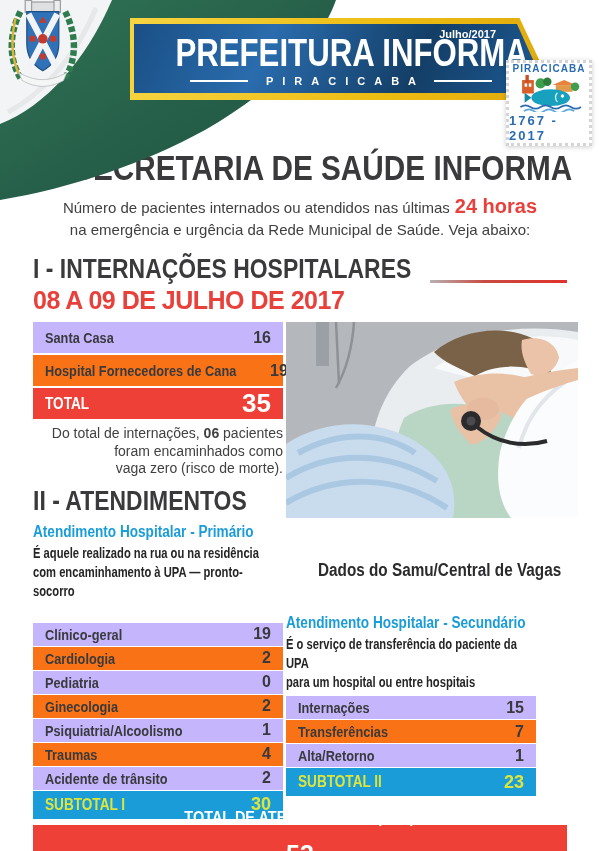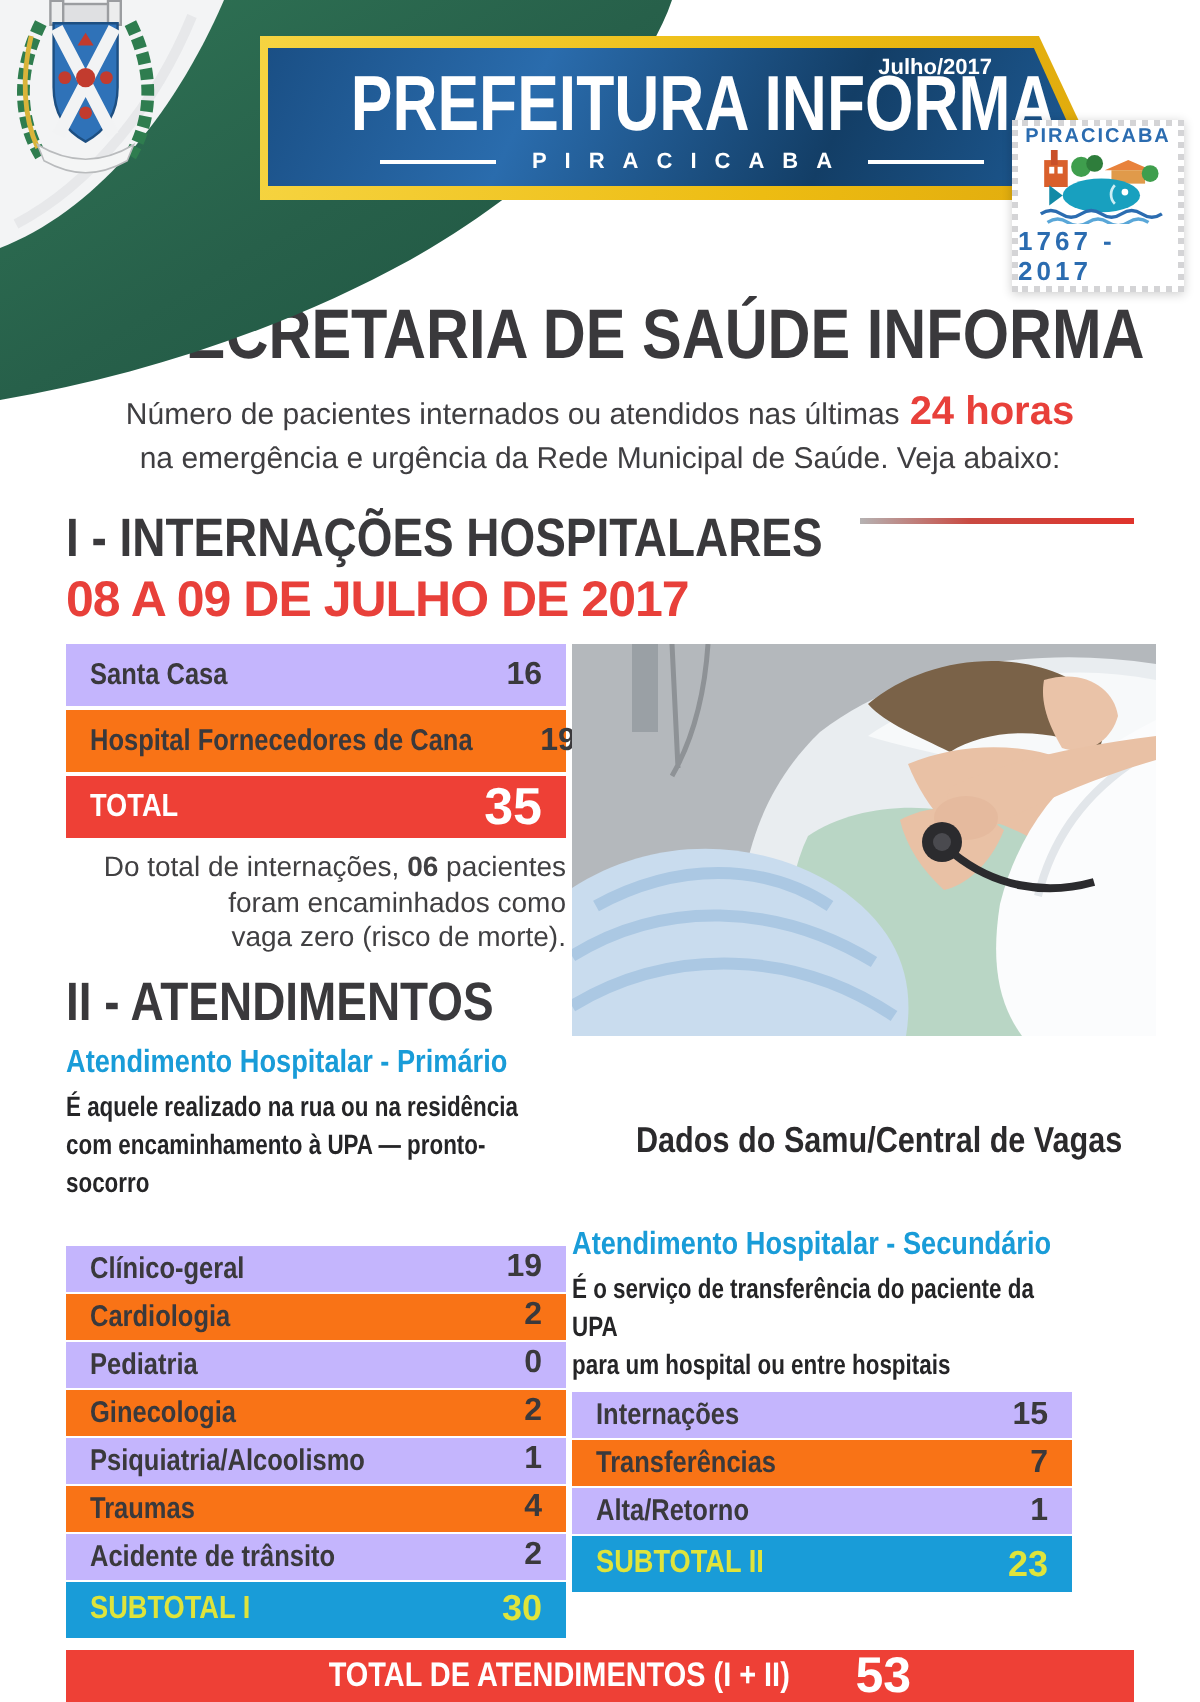--- a/index.html
+++ b/index.html
@@ -39,21 +39,21 @@
   .stamp-city { font-size:10px; font-weight:bold; color:#2b6cb0; letter-spacing:1px; }
   .stamp-years { font-size:13px; font-weight:bold; color:#2b6cb0; letter-spacing:2px; }
   
   .main { padding:0 33px; }
   .h1 {
     text-align:center; font-size:35px; font-weight:bold; line-height:1.05; color:#3a393c;
     transform:scaleX(0.85); white-space:nowrap;
   }
   .intro { text-align:center; font-size:15px; color:#3f3e41; margin-top:8px; line-height:22px; }
   .intro .hl { color:#e8403a; font-weight:bold; font-size:20px; margin-left:5px; }
-  .sec-head { display:flex; align-items:flex-start; margin-top:14px; }
+  .sec-head { display:flex; align-items:flex-end; margin-top:14px; }
   .h2 { font-size:27px; font-weight:bold; color:#3a393c; white-space:nowrap;
         transform:scaleX(0.85); transform-origin:0 50%; line-height:1.05; }
   .head-line { flex:1; height:3px; margin-left:-48px; margin-top:4px;
         background:linear-gradient(to right,#b5b2b2,#c94a42 40%,#e0332b); }
   .date-range { font-size:25px; font-weight:bold; color:#e8403a; margin-top:3px; letter-spacing:-0.5px; }
   .content-row { display:flex; gap:3px; margin-top:7px; }
   .col-left { width:250px; flex:0 0 250px; }
   .col-right { width:292px; flex:0 0 292px; }
   
   .tbl { display:flex; flex-direction:column; gap:2px; }
@@ -81,21 +81,21 @@
           font-size:14px; font-weight:bold; line-height:19px; white-space:pre-line; color:#252527; }
   .tbl-primary { margin-top:22px;border-radius:31px; }
   .photo-frame { width:292px; height:196px; overflow:hidden; }
   .samu-title { margin-left:32px; margin-top:42px; font-size:18px; font-weight:bold; color:#2b2a2c;
                 white-space:nowrap; transform:scaleX(0.85); transform-origin:0 50%; }
   .sec-right { width:250px; }
   .sec-right .h3-blue { margin-top:33px; }
   .tbl-secondary { margin-top:4px; }
   
   .total-bar { margin-top:6px; height:27px; background:#ee4036; color:#fff;
-               display:flex; align-items:center; justify-content:center; gap:12px; }
+               display:flex; align-items:center; justify-content:center; gap:12px;flex-direction:column; }
   .total-bar .label { font-size:17px; font-weight:bold; white-space:nowrap;
                       transform:scaleX(0.85); }
   .total-bar .value { font-size:25px; font-weight:bold; }
   
   .footer { display:flex; align-items:center; justify-content:center; gap:36px;
             margin-top:11px; font-size:14px; color:#57585b; }
   .footer .item { display:flex; align-items:center; gap:7px; }
 </style>
 </head>
 <body>

